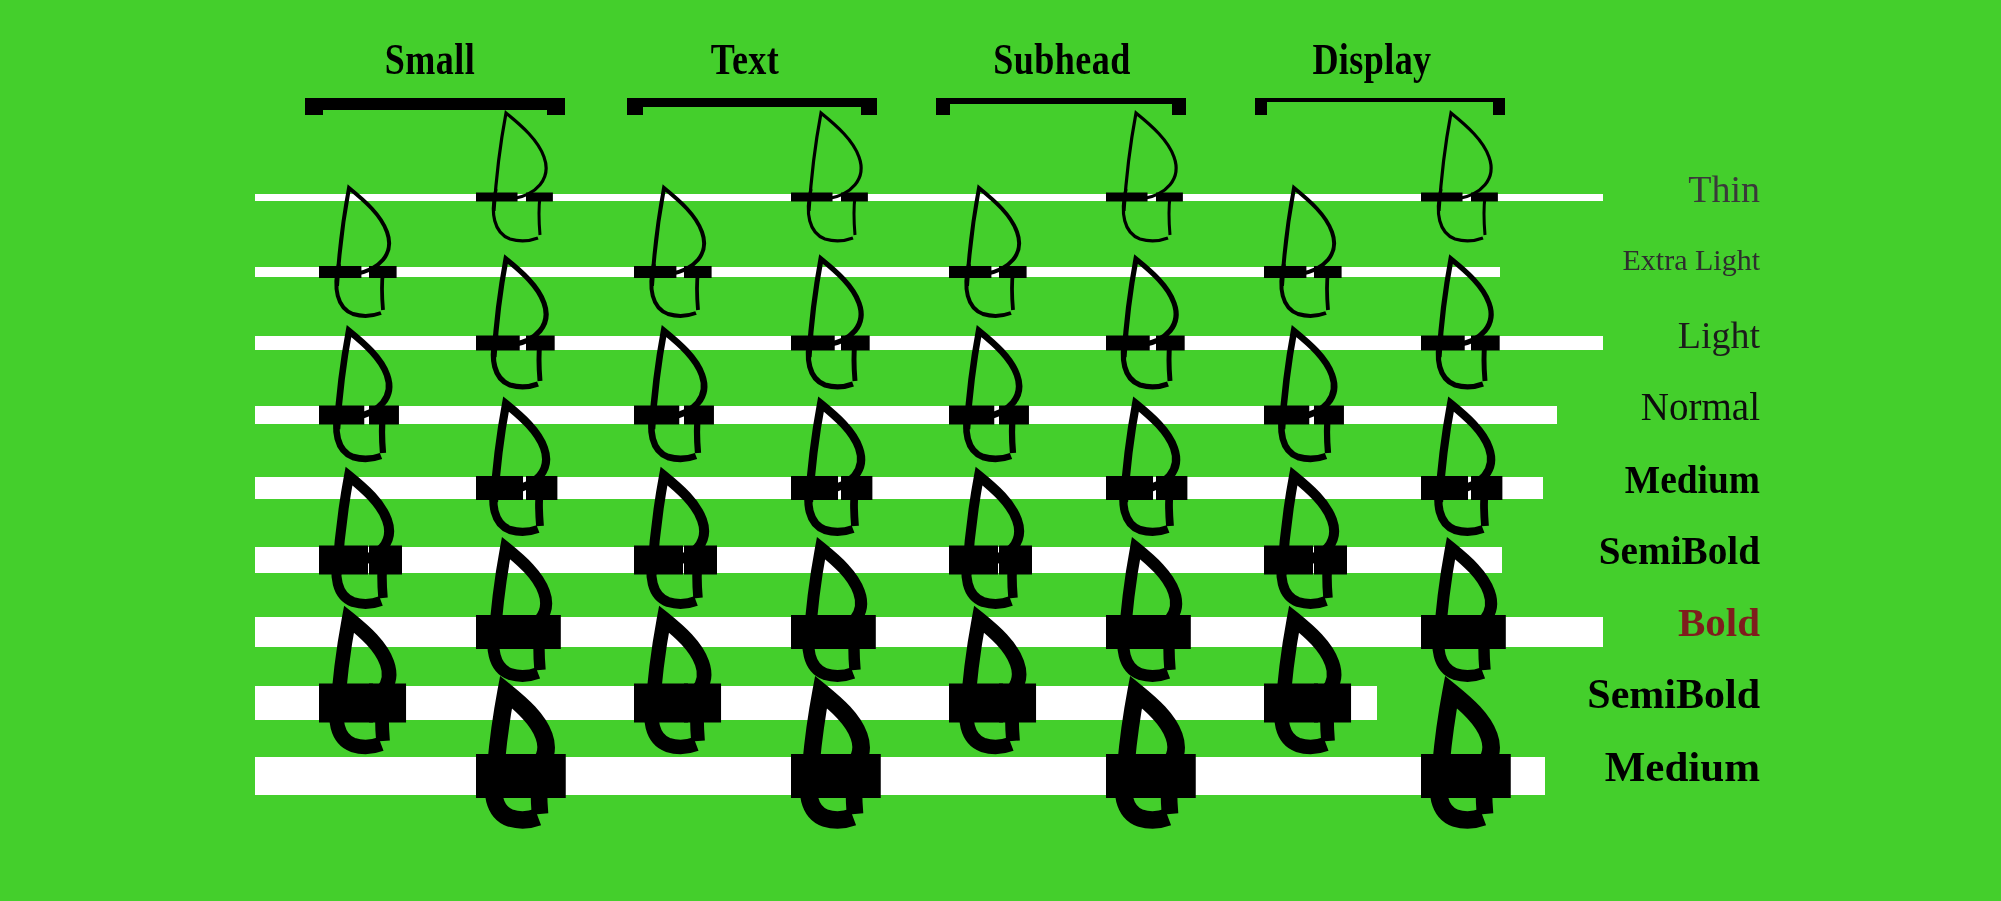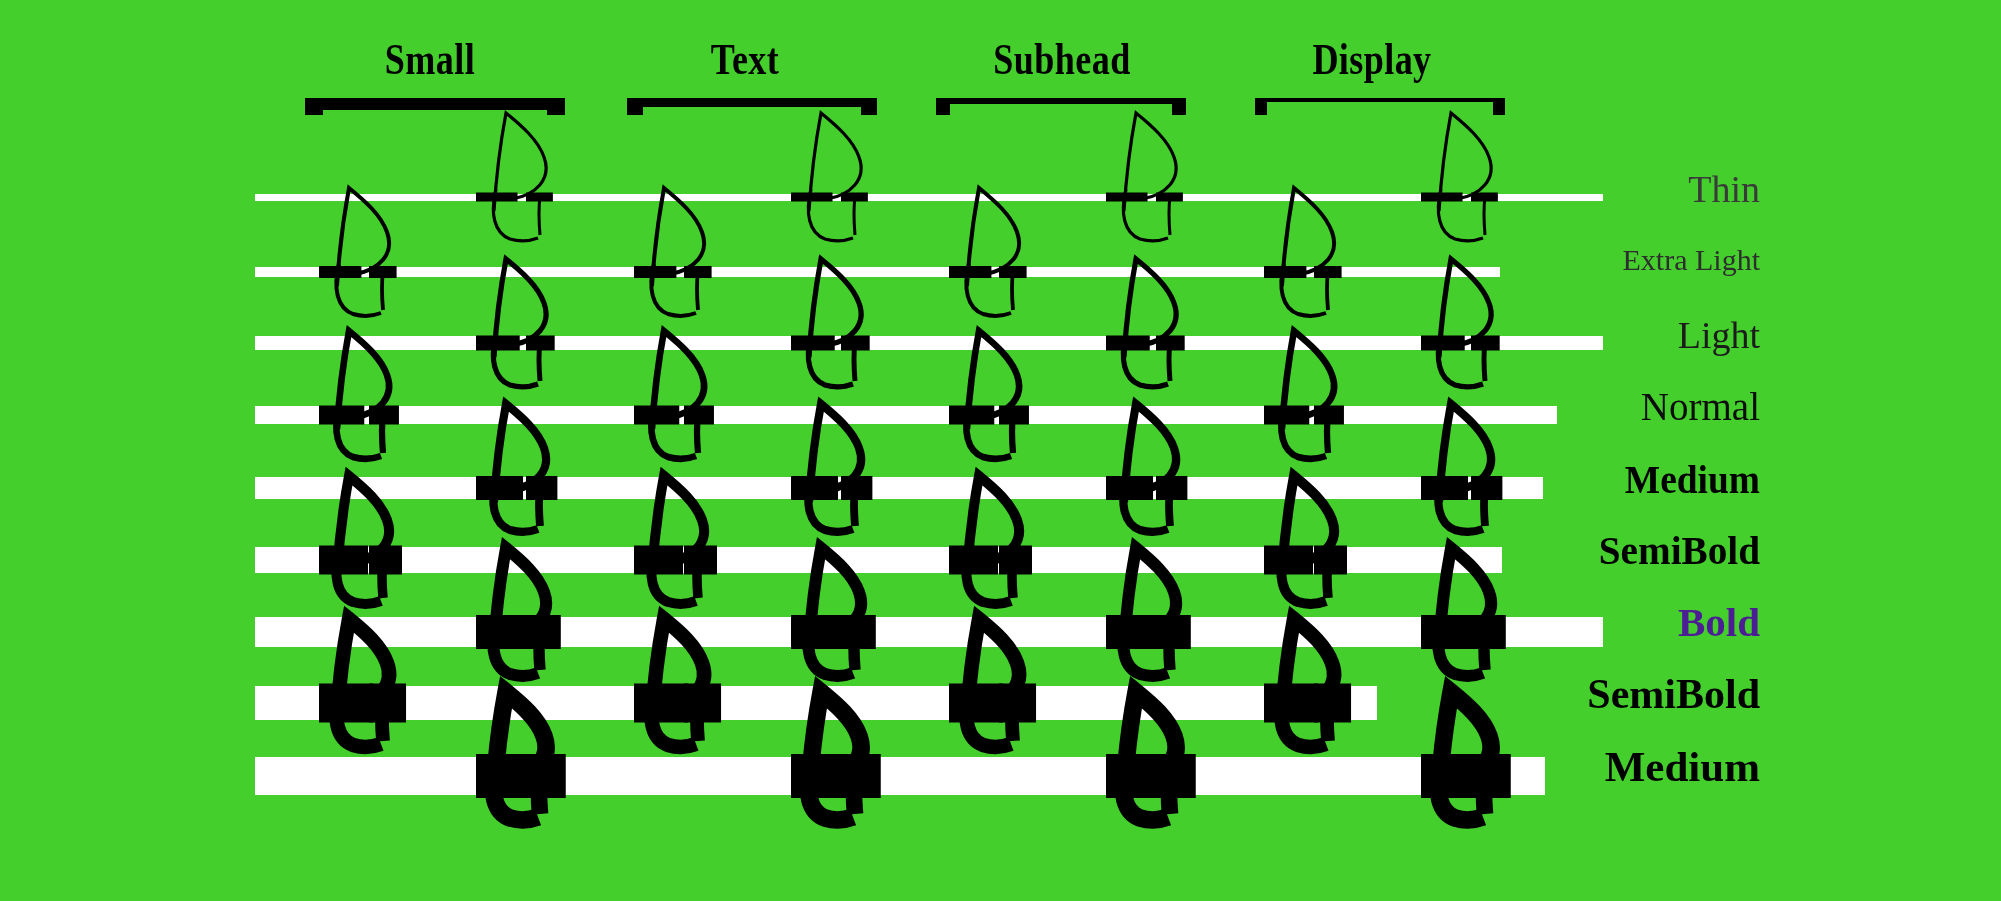--- a/index.html
+++ b/index.html
@@ -347,21 +347,21 @@
       </div>
       <div class="glyph" style="left: 1405px; top: 528px;">
         <svg width="120" height="170" viewBox="0 0 120 170">
           <path class="ink" d="M 34 118 C 36 86 40 52 46 20 C 62 33 78 47 84 64 C 92 86 76 102 52 106" stroke-width="12"></path>
           <path class="ink" d="M 36 96 C 30 120 34 140 50 146 C 60 149 70 148 78 145" stroke-width="12"></path>
           <path class="ink" d="M 80 104 C 78 118 79 130 80 142" stroke-width="11.399999999999999"></path>
           <rect class="slab" x="16" y="87" width="51.2" height="34"></rect>
           <rect class="slab" x="66" y="87" width="34.8" height="34"></rect>
         </svg>
       </div>
-      <div class="wlabel" style="left: 1200px; width: 560px; top: 602.48px; font-size: 41px; font-weight: 700; color: #4c1d95; transform-origin: right center;">Bold</div>
+      <div class="wlabel" style="left: 1200px; width: 560px; top: 602.48px; font-size: 41px; font-weight: 700; color: #7f1d1d; transform-origin: right center;">Bold</div>
     </div>
     <div class="row">
       <div class="bar" style="left: 255px; width: 1122px; top: 686px; height: 34px;"></div>
       <div class="glyph" style="left: 303px; top: 599px;">
         <svg width="120" height="170" viewBox="0 0 120 170">
           <path class="ink" d="M 34 118 C 36 86 40 52 46 20 C 62 33 78 47 84 64 C 92 86 76 102 52 106" stroke-width="14.5"></path>
           <path class="ink" d="M 36 96 C 30 120 34 140 50 146 C 60 149 70 148 78 145" stroke-width="14.5"></path>
           <path class="ink" d="M 80 104 C 78 118 79 130 80 142" stroke-width="13.774999999999999"></path>
           <rect class="slab" x="16" y="84.5" width="53.95" height="39"></rect>
           <rect class="slab" x="66" y="84.5" width="37.05" height="39"></rect>

